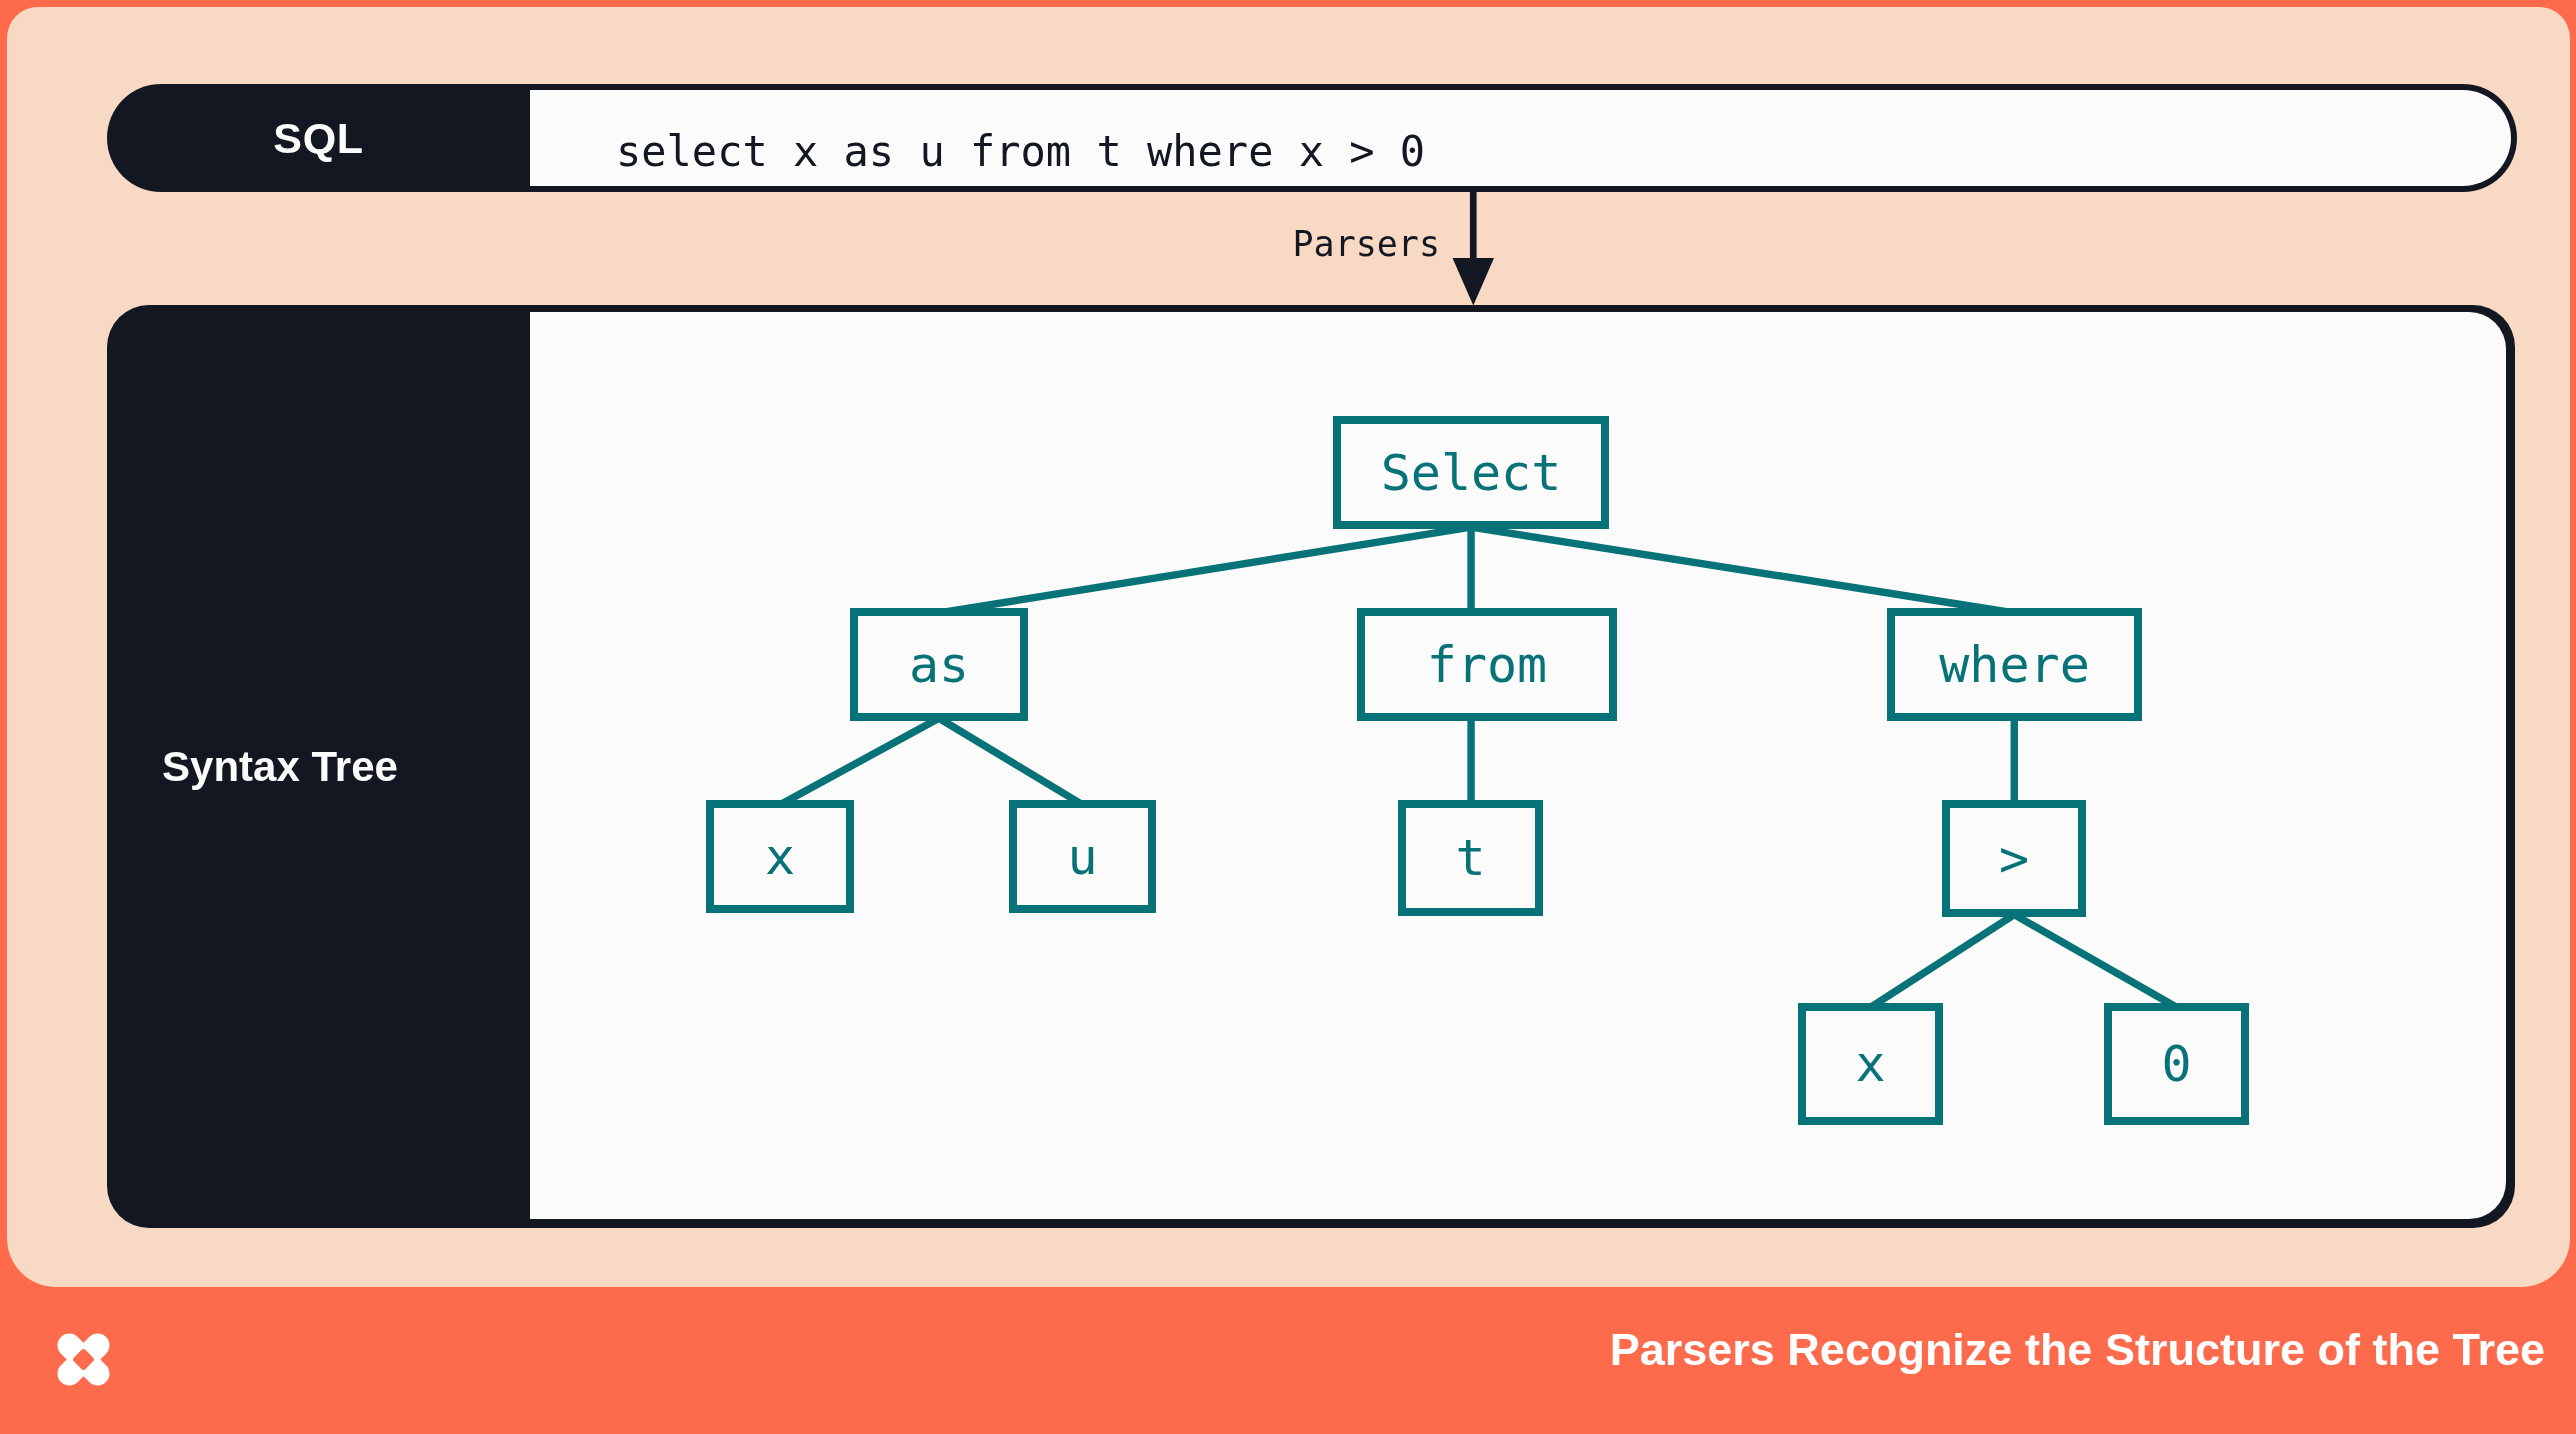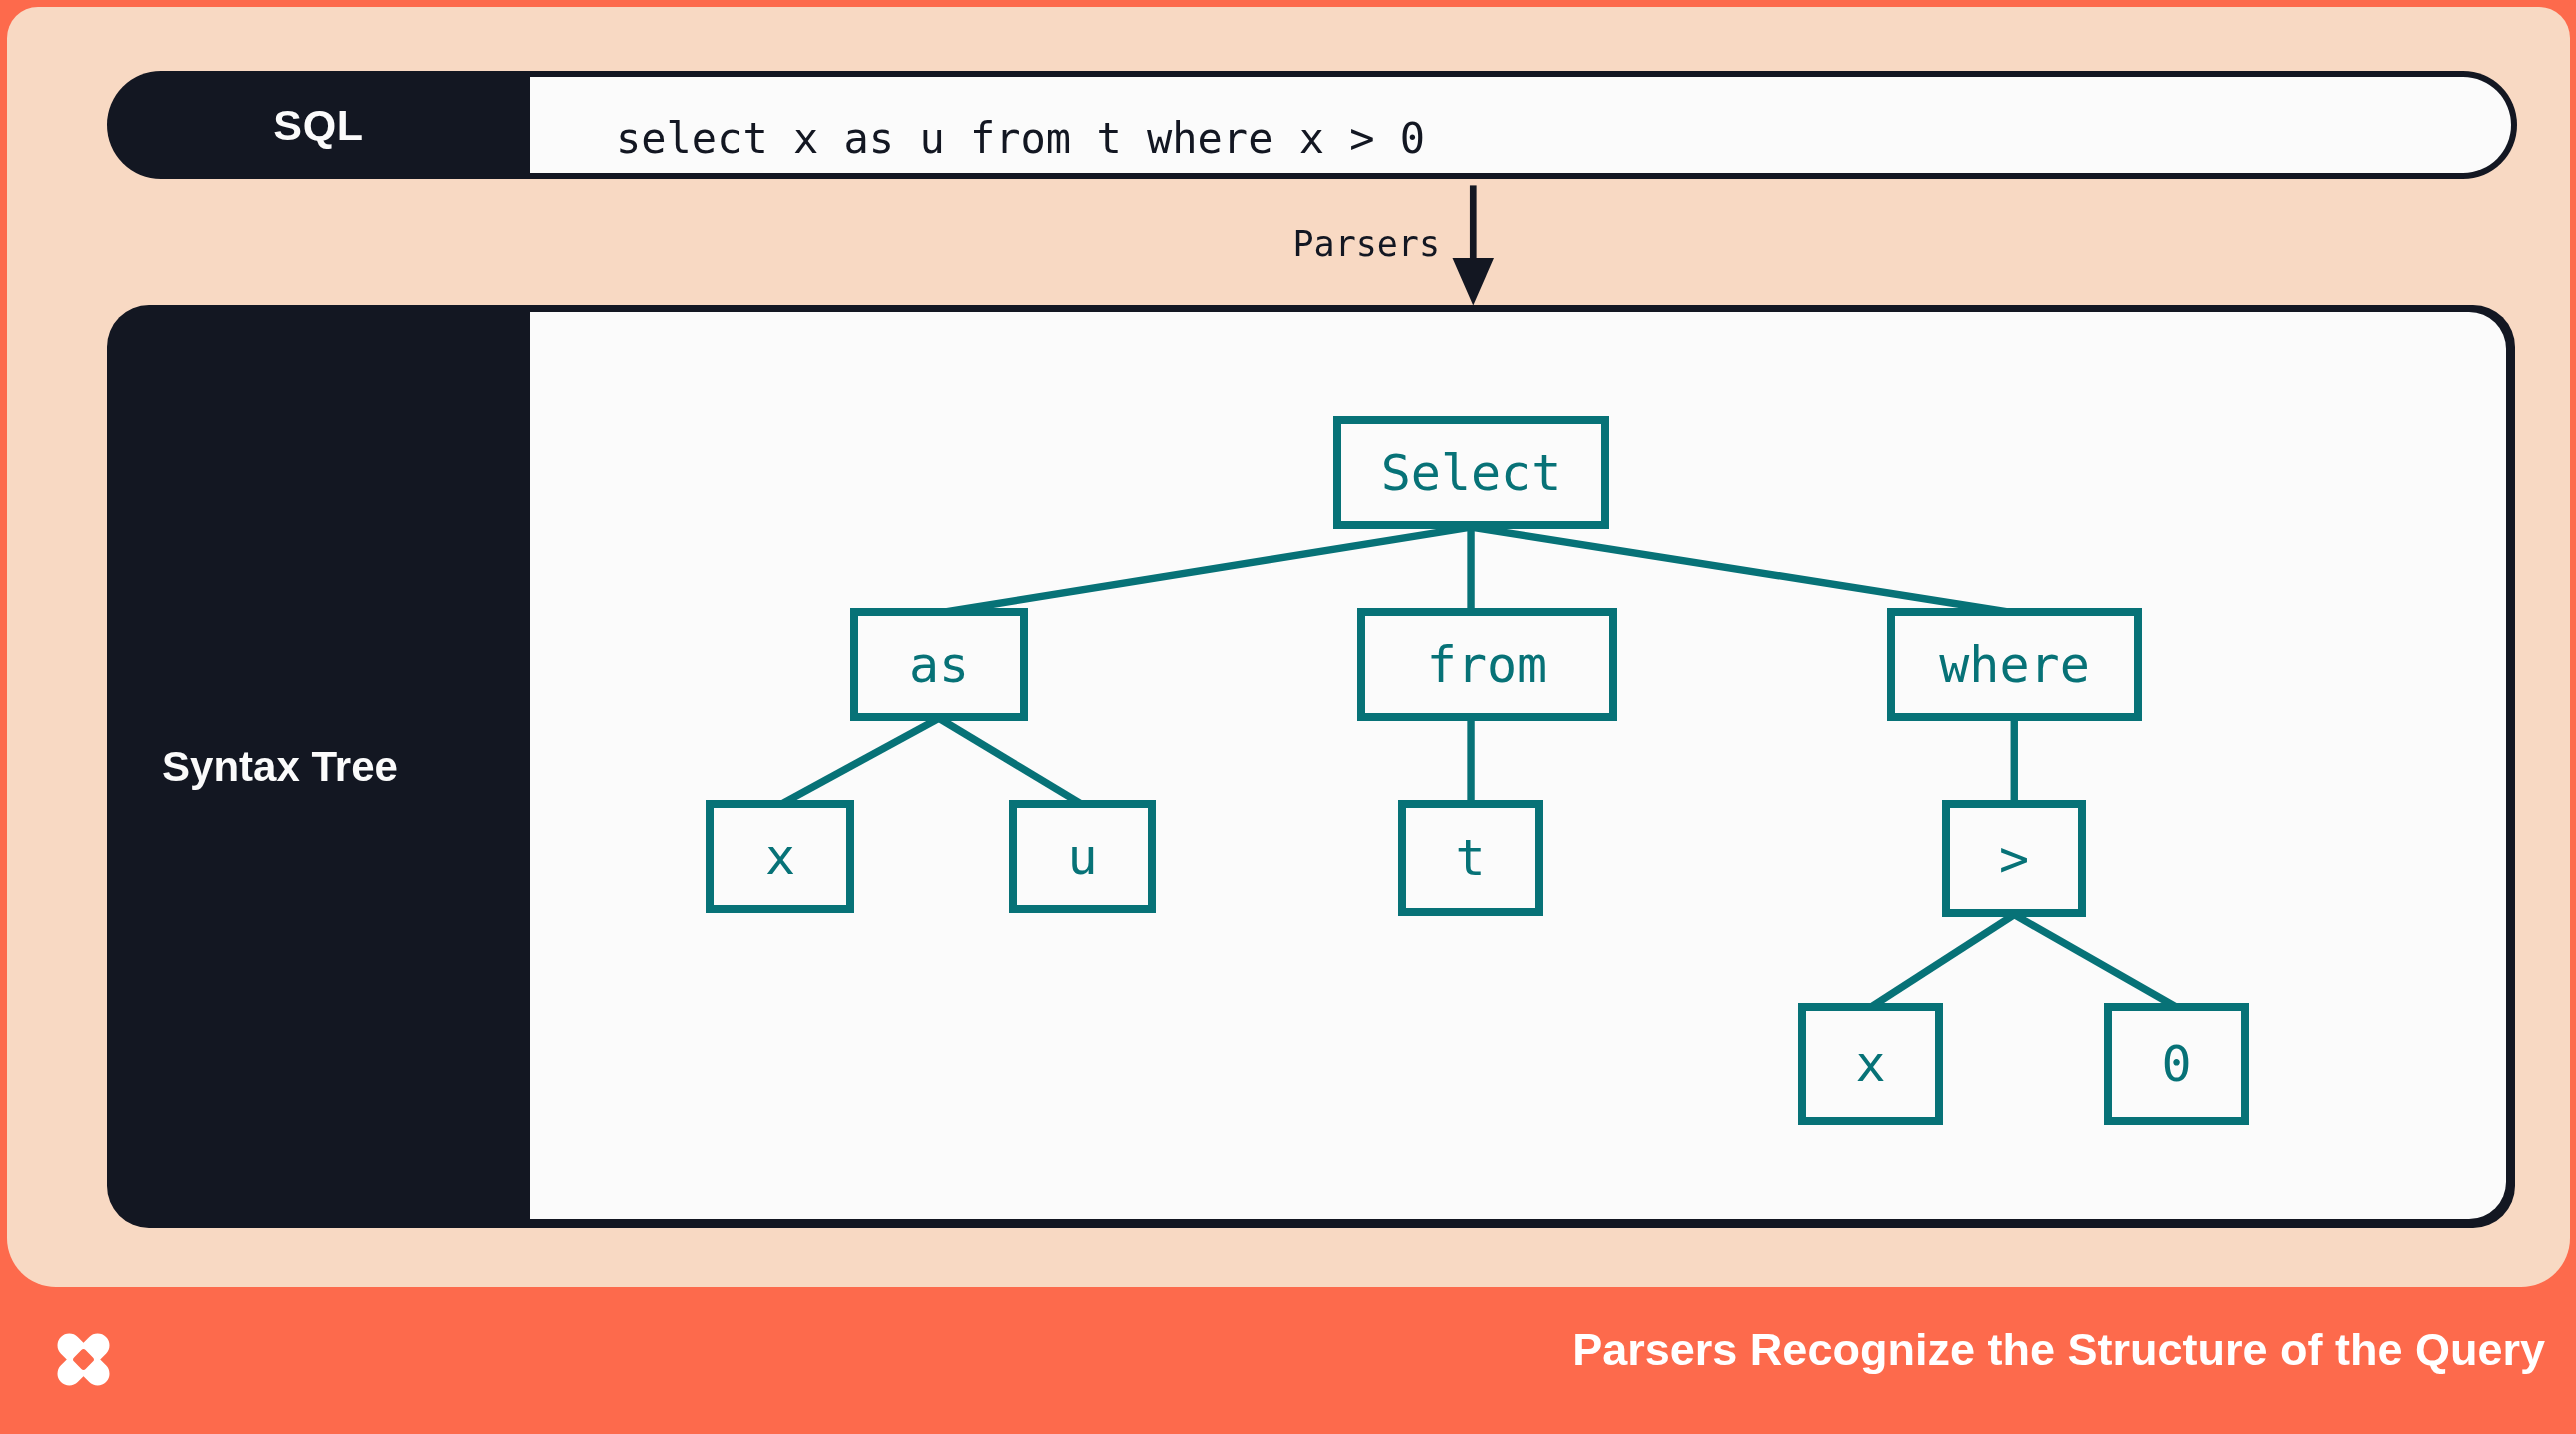--- a/index.html
+++ b/index.html
@@ -7,21 +7,21 @@
     position:relative;width:2576px;height:1435px;background:#FD6A4C;
     font-family:"Liberation Sans",sans-serif;overflow:hidden;
   }
   
   .peach-panel{
     position:absolute;left:6.7px;top:6.7px;width:2563px;height:1280px;
     background:#F8D9C3;border-radius:31px 31px 49px 49px;
   }
   
   .sql-pill{
-    position:absolute;left:107px;top:71px;width:2410px;height:108px;
+    position:absolute;left:107px;top:84px;width:2410px;height:108px;
     background:#131722;border-radius:54px;
   }
   .sql-pill .label-zone{
     position:absolute;left:0;top:0;width:423px;height:100%;
     display:flex;align-items:center;justify-content:center;
     color:#FBFBFB;font-size:43px;font-weight:bold;letter-spacing:0.7px;
   }
   .sql-pill .query-zone{
     position:absolute;left:423px;top:6px;right:6px;bottom:6px;
     background:#FBFBFB;border-radius:0 48px 48px 0;
@@ -129,17 +129,17 @@
     </div>
 
   <div class="footer">
     <svg class="logo" width="83" height="83" viewBox="0 0 112 112" xmlns="http://www.w3.org/2000/svg">
       <g fill="#FFFFFF">
         <rect x="13" y="40" width="86" height="32" rx="16" transform="rotate(45 56 56)"></rect>
         <rect x="13" y="40" width="86" height="32" rx="16" transform="rotate(-45 56 56)"></rect>
       </g>
       <rect x="45" y="45" width="22" height="22" rx="4" fill="#FD6A4C" transform="rotate(45 56 56)"></rect>
     </svg>
-    <div class="title">Parsers Recognize the Structure of the Query</div>
+    <div class="title">Parsers Recognize the Structure of the Tree</div>
   </div>
 
 </div>
 
 
 </body></html>

